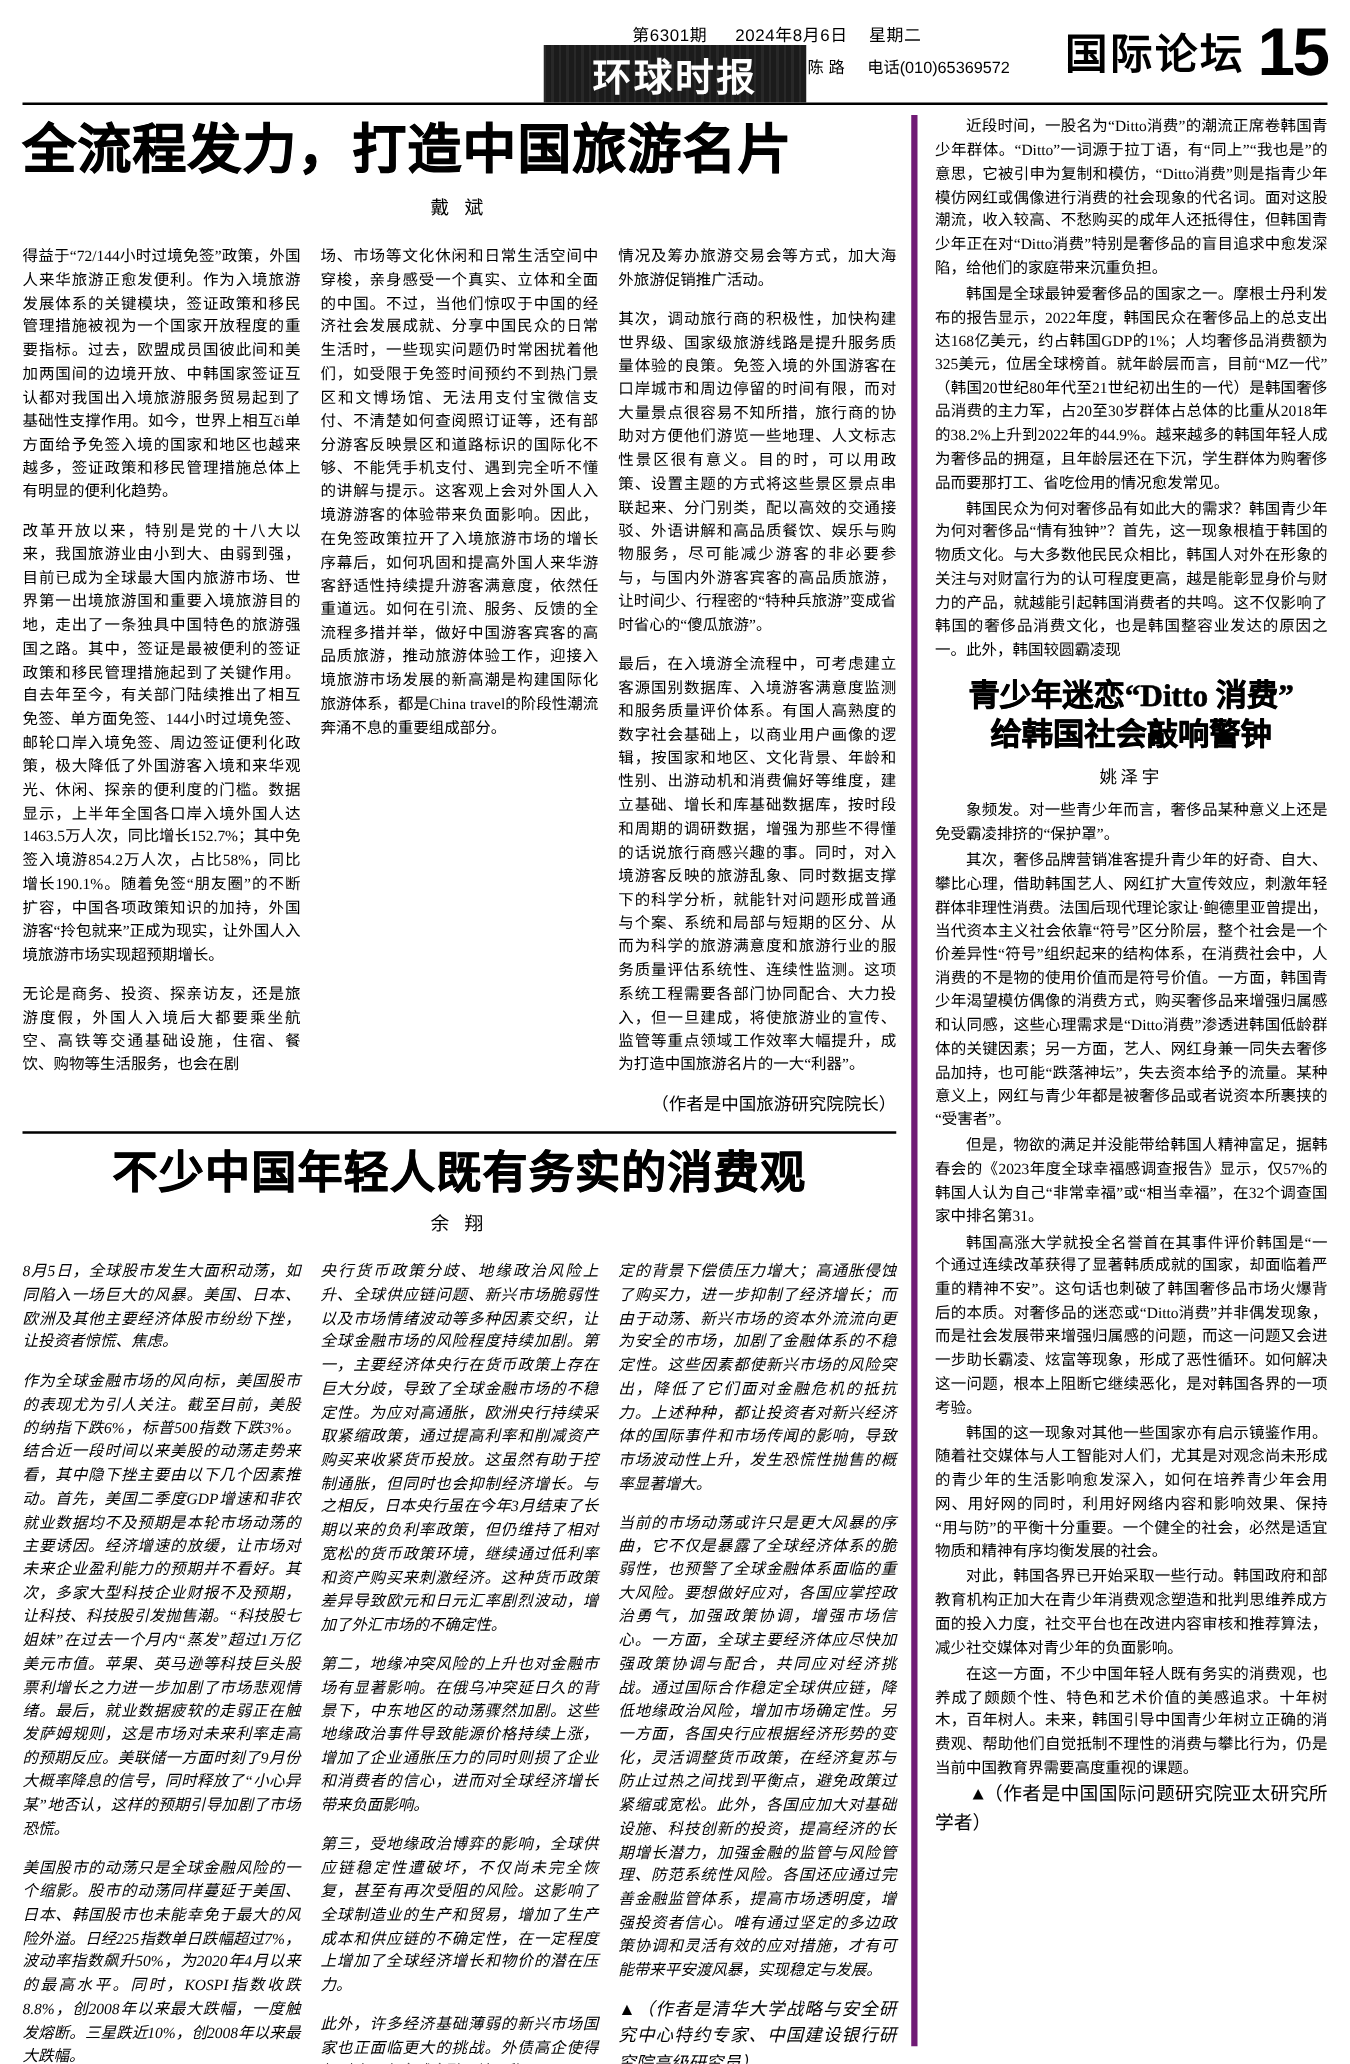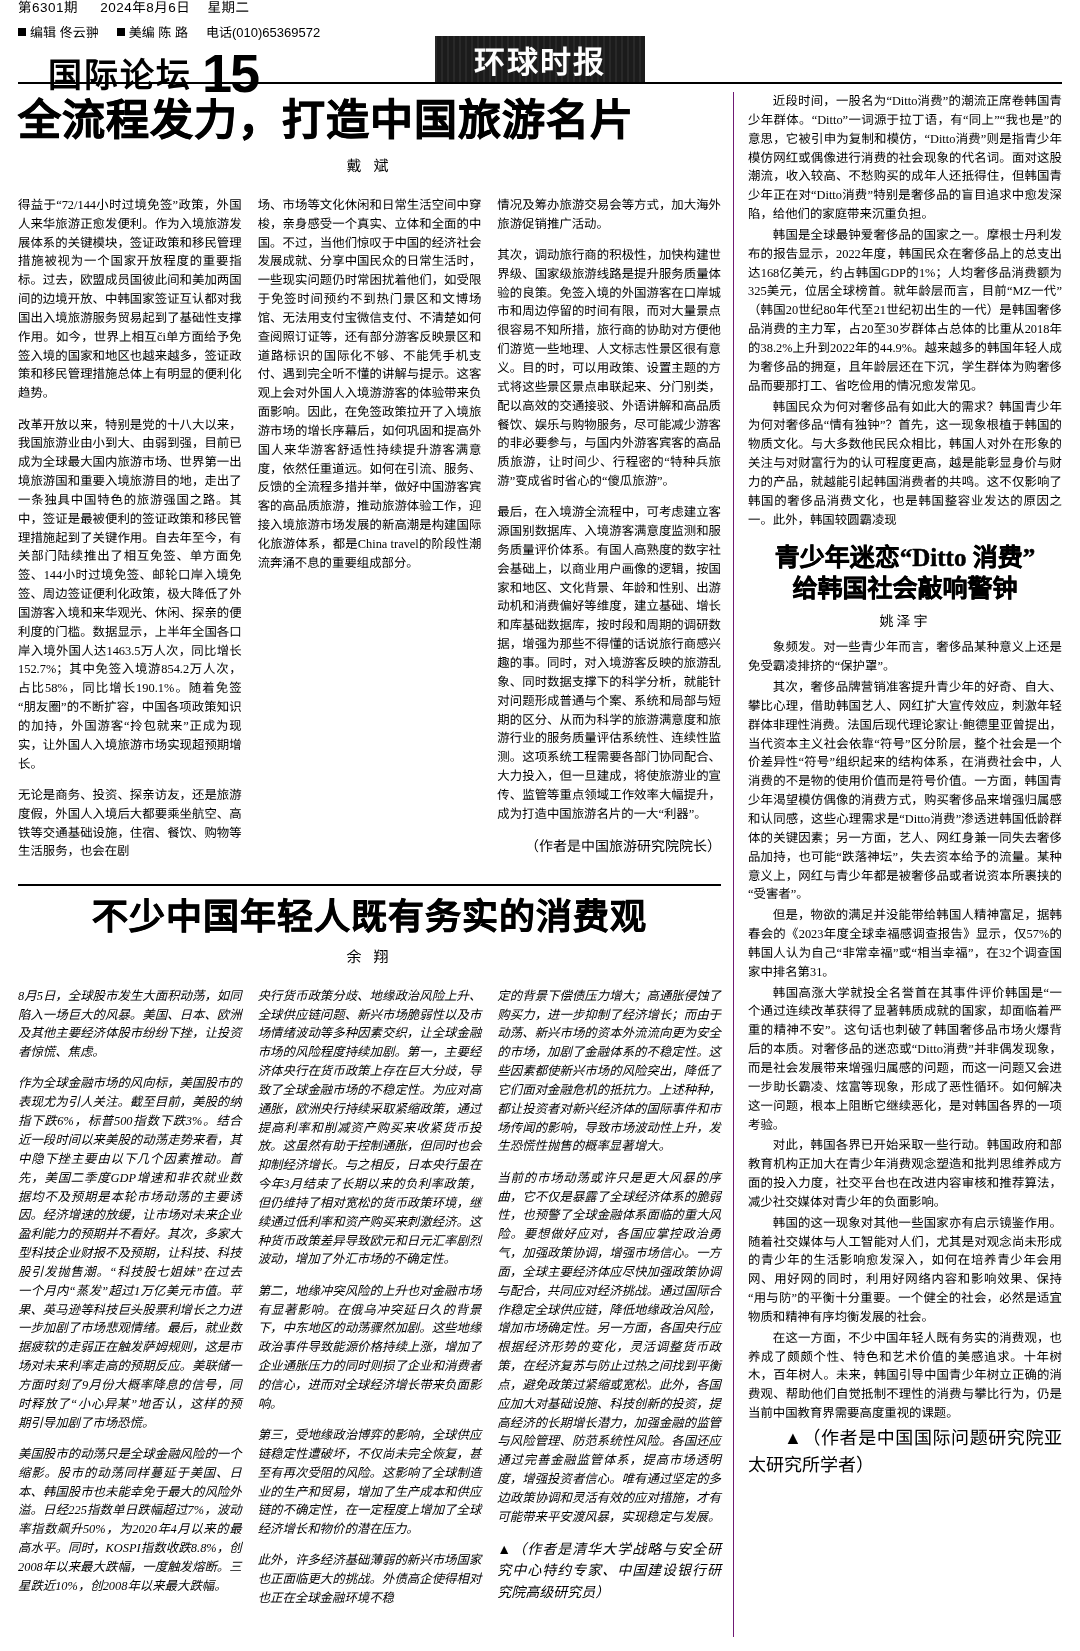--- a/index.html
+++ b/index.html
@@ -19,24 +19,23 @@
     width: 1080px;
     height: 1651px;
     box-sizing: border-box;
     padding: 14px 18px 8px 18px;
   }
 
   
   .masthead {
     display: flex;
     align-items: flex-start;
-    justify-content: center;
+    justify-content: flex-end;
     height: 62px;
     position: relative;
-    flex-direction: column;
   }
   .mast-left {
     font-family: "Liberation Sans", sans-serif;
     font-size: 13.5px;
     line-height: 1.9;
     color: #000;
     padding-top: 2px;
   }
   .mast-left .row1 {
     letter-spacing: 0.5px;
@@ -115,21 +114,21 @@
   
   .body-grid {
     display: flex;
     margin-top: 8px;
     height: 1545px;
   }
   .left-col {
     width: 716px;
     padding-right: 12px;
     box-sizing: border-box;
-    border-right: 1px solid #701a75;
+    border-right: 5px solid #701a75;
   }
   .right-col {
     width: 330px;
     padding-left: 14px;
     box-sizing: border-box;
   }
 
   
   .headline1 {
     font-size: 43px;
@@ -189,22 +188,23 @@
     -webkit-text-stroke: 0.5px #000;
   }
   .rc-byline {
     text-align: center;
     font-size: 14px;
     letter-spacing: 3px;
     margin-bottom: 8px;
     font-family: Liberation Serif, serif;
   }
   .rc-sign {
-    font-size: 18px;
+    font-size: 15px;
     text-indent: 2em;
+    font-family: Liberation Mono, monospace;
   }
 </style>
 </head>
 <body>
 
 <div class="page">
 
   <div class="masthead">
     <div class="mast-left">
       <div class="row1">
@@ -300,21 +300,21 @@
         <div>青少年迷恋“Ditto 消费”</div>
         <div>给韩国社会敲响警钟</div>
       </div>
       <div class="rc-byline">姚泽宇</div>
 
       <div class="rc-body">
         <p>象频发。对一些青少年而言，奢侈品某种意义上还是免受霸凌排挤的“保护罩”。</p>
         <p>其次，奢侈品牌营销准客提升青少年的好奇、自大、攀比心理，借助韩国艺人、网红扩大宣传效应，刺激年轻群体非理性消费。法国后现代理论家让·鲍德里亚曾提出，当代资本主义社会依靠“符号”区分阶层，整个社会是一个价差异性“符号”组织起来的结构体系，在消费社会中，人消费的不是物的使用价值而是符号价值。一方面，韩国青少年渴望模仿偶像的消费方式，购买奢侈品来增强归属感和认同感，这些心理需求是“Ditto消费”渗透进韩国低龄群体的关键因素；另一方面，艺人、网红身兼一同失去奢侈品加持，也可能“跌落神坛”，失去资本给予的流量。某种意义上，网红与青少年都是被奢侈品或者说资本所裹挟的“受害者”。</p>
         <p>但是，物欲的满足并没能带给韩国人精神富足，据韩春会的《2023年度全球幸福感调查报告》显示，仅57%的韩国人认为自己“非常幸福”或“相当幸福”，在32个调查国家中排名第31。</p>
         <p>韩国高涨大学就投全名誉首在其事件评价韩国是“一个通过连续改革获得了显著韩质成就的国家，却面临着严重的精神不安”。这句话也刺破了韩国奢侈品市场火爆背后的本质。对奢侈品的迷恋或“Ditto消费”并非偶发现象，而是社会发展带来增强归属感的问题，而这一问题又会进一步助长霸凌、炫富等现象，形成了恶性循环。如何解决这一问题，根本上阻断它继续恶化，是对韩国各界的一项考验。</p>
+        <p>韩国的这一现象对其他一些国家亦有启示镜鉴作用。随着社交媒体与人工智能对人们，尤其是对观念尚未形成的青少年的生活影响愈发深入，如何在培养青少年会用网、用好网的同时，利用好网络内容和影响效果、保持“用与防”的平衡十分重要。一个健全的社会，必然是适宜物质和精神有序均衡发展的社会。</p>
         <p>对此，韩国各界已开始采取一些行动。韩国政府和部教育机构正加大在青少年消费观念塑造和批判思维养成方面的投入力度，社交平台也在改进内容审核和推荐算法，减少社交媒体对青少年的负面影响。</p>
-        <p>韩国的这一现象对其他一些国家亦有启示镜鉴作用。随着社交媒体与人工智能对人们，尤其是对观念尚未形成的青少年的生活影响愈发深入，如何在培养青少年会用网、用好网的同时，利用好网络内容和影响效果、保持“用与防”的平衡十分重要。一个健全的社会，必然是适宜物质和精神有序均衡发展的社会。</p>
         <p>在这一方面，不少中国年轻人既有务实的消费观，也养成了颇颇个性、特色和艺术价值的美感追求。十年树木，百年树人。未来，韩国引导中国青少年树立正确的消费观、帮助他们自觉抵制不理性的消费与攀比行为，仍是当前中国教育界需要高度重视的课题。</p>
         <div class="rc-sign">▲（作者是中国国际问题研究院亚太研究所学者）</div>
       </div>
     </div>
 
   </div>
 </div>
 
 </body></html>

